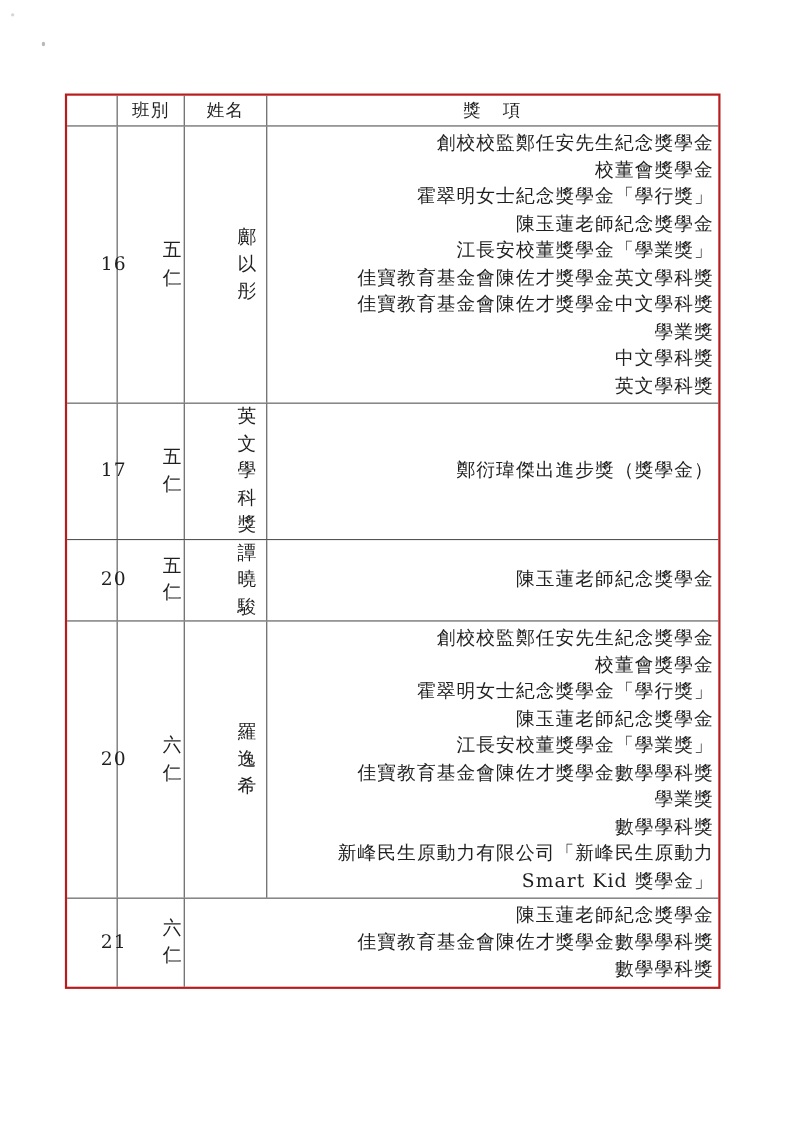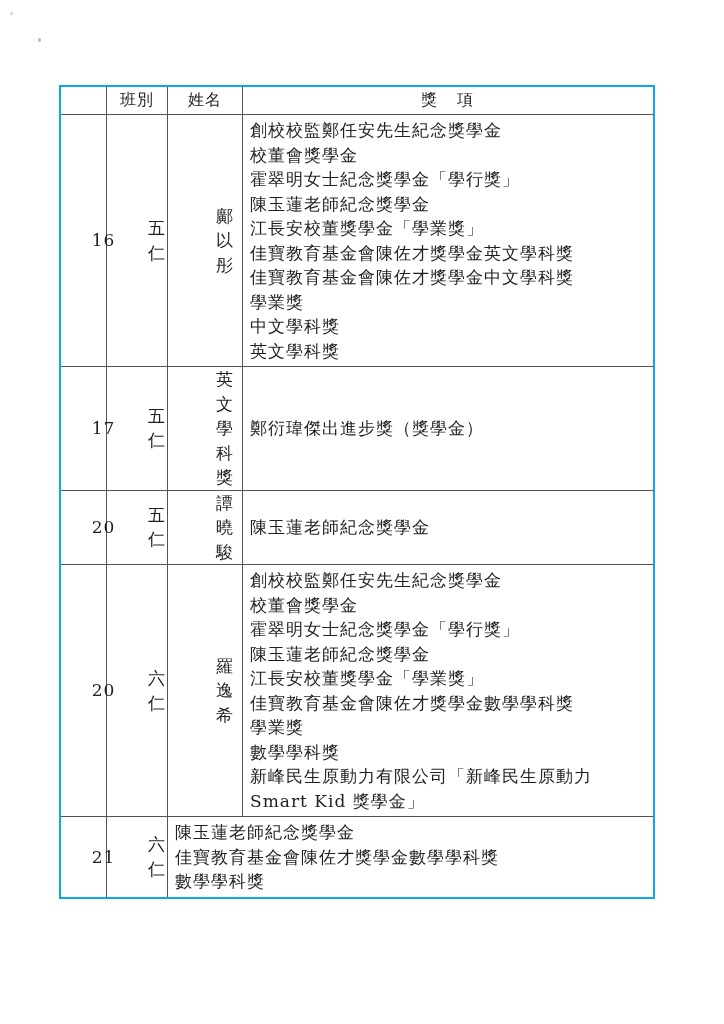--- a/index.html
+++ b/index.html
@@ -20,38 +20,38 @@
     border-radius: 50%;
   }
   .speck.s1 { left: 38px; top: 38px; width: 3px; height: 4px; }
   .speck.s2 { left: 10px; top: 12px; width: 3px; height: 3px; opacity: .6; }
 
   .doc-table {
     position: absolute;
     left: 59px;
     top: 85px;
     width: 596px;
-    border: 2px solid #0ea5e9;
+    border: 2px solid #b91c1c;
     border-top-width: 2px;
     background: #ffffff;
   }
   .tr {
     display: flex;
     border-bottom: 1px solid #545454;
   }
   .tr:last-child { border-bottom: none; }
   #tbody .tr:last-child { border-bottom: none; }
   .td {
     border-right: 1px solid #545454;
     font-size: 17px;
     letter-spacing: 1px;
     line-height: 24.5px;
     padding-left: 40px;
   }
-  .td:last-child { border-right: none; }
+  .td:last-child { border-right: none; text-align: right; }
   .c0 { width: 46px; flex: 0 0 46px; }
   .c1 { width: 61px; flex: 0 0 61px; }
   .c2 { width: 75px; flex: 0 0 75px; }
   .c3 { flex: 1 1 auto; min-width: 0; }
   .center {
     display: flex;
     align-items: center;
     justify-content: center;
     text-align: center;
   }

